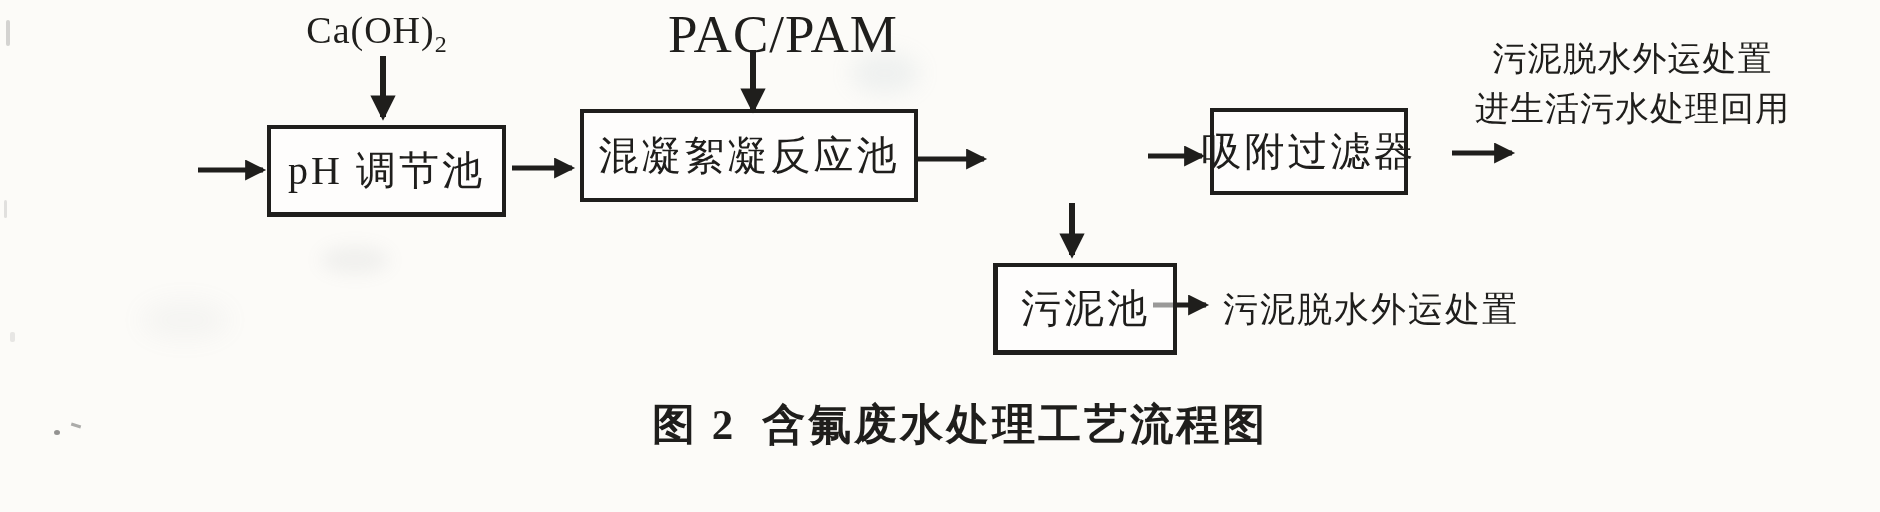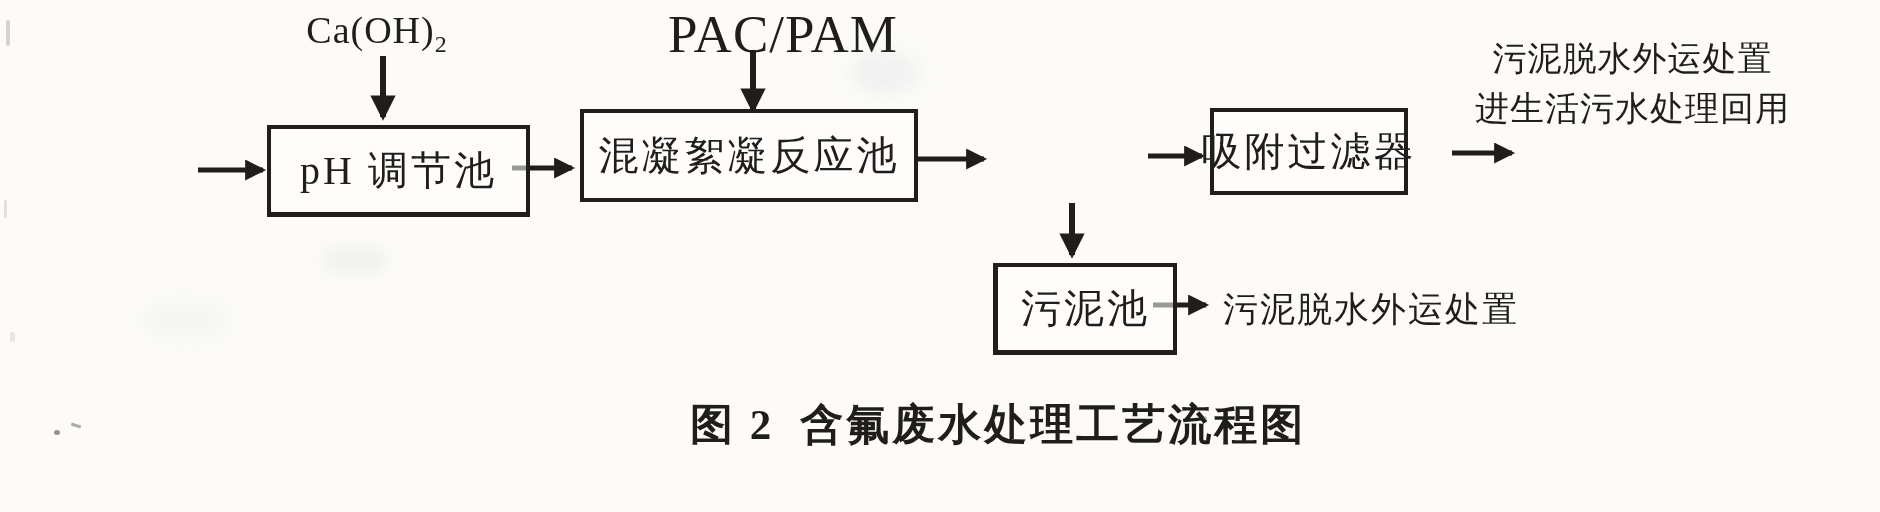--- a/index.html
+++ b/index.html
@@ -14,35 +14,35 @@
   .arrows{position:absolute;left:0;top:0;width:1880px;height:512px;}
   .box{
     position:absolute;
     border:4px solid var(--ink,#1f1e1c);
     box-sizing:border-box;
     display:flex;align-items:center;justify-content:center;
     font-size:40px;letter-spacing:3px;
     background:rgba(255,255,255,.55);
     white-space:nowrap;
   }
-  .box-ph{left:267px;top:125px;width:263px;height:92px;border-width:4px 4px 5px 4px;}
+  .box-ph{left:267px;top:125px;width:239px;height:92px;border-width:4px 4px 5px 4px;}
   .box-coag{left:580px;top:109px;width:338px;height:93px;}
   .box-sed{left:990px;top:114px;width:158px;height:89px;}
   .box-filter{left:1210px;top:108px;width:198px;height:87px;}
   .box-sludge{left:993px;top:263px;width:184px;height:92px;border-width:4px 4px 5px 5px;}
   .lbl{position:absolute;white-space:nowrap;}
   .lbl-caoh2{left:302px;top:8px;width:150px;text-align:center;font-size:38px;letter-spacing:1px;}
   .lbl-caoh2 sub{font-size:24px;line-height:0;}
   .lbl-pacpam{left:668px;top:4px;width:175px;text-align:center;font-size:53px;letter-spacing:1px;}
   .lbl-feed{left:86px;top:100px;font-size:36px;font-weight:600;letter-spacing:3px;}
   .lbl-effluent{left:1455px;top:34px;width:355px;text-align:center;font-size:34px;line-height:50px;letter-spacing:1px;}
   .lbl-sludgeout{left:1223px;top:286px;font-size:35px;letter-spacing:2px;}
   .caption{
     position:absolute;left:652px;top:396px;width:600px;
-    text-align:right;font-size:43px;font-weight:700;letter-spacing:3px;white-space:nowrap;margin-left:38px;
+    text-align:right;font-size:43px;font-weight:700;letter-spacing:3px;white-space:nowrap;
   }
   .caption .cap-main{margin-left:26px;}
   
   .art{position:absolute;pointer-events:none;}
   .art1{left:54px;top:430px;width:6px;height:5px;background:#3c3c3c;border-radius:50%;opacity:.55;}
   .art2{left:71px;top:424px;width:10px;height:3px;background:#4a4a4a;opacity:.45;transform:rotate(18deg);}
   .art3{left:320px;top:246px;width:70px;height:28px;background:#8a8f94;filter:blur(9px);opacity:.10;border-radius:50%;}
   .art4{left:850px;top:52px;width:70px;height:42px;background:#9fb3bd;filter:blur(11px);opacity:.14;border-radius:50%;}
   .art5{left:6px;top:20px;width:4px;height:26px;background:#6a6a6a;opacity:.28;border-radius:2px;}
   .art6{left:4px;top:200px;width:3px;height:18px;background:#6a6a6a;opacity:.18;border-radius:2px;}

